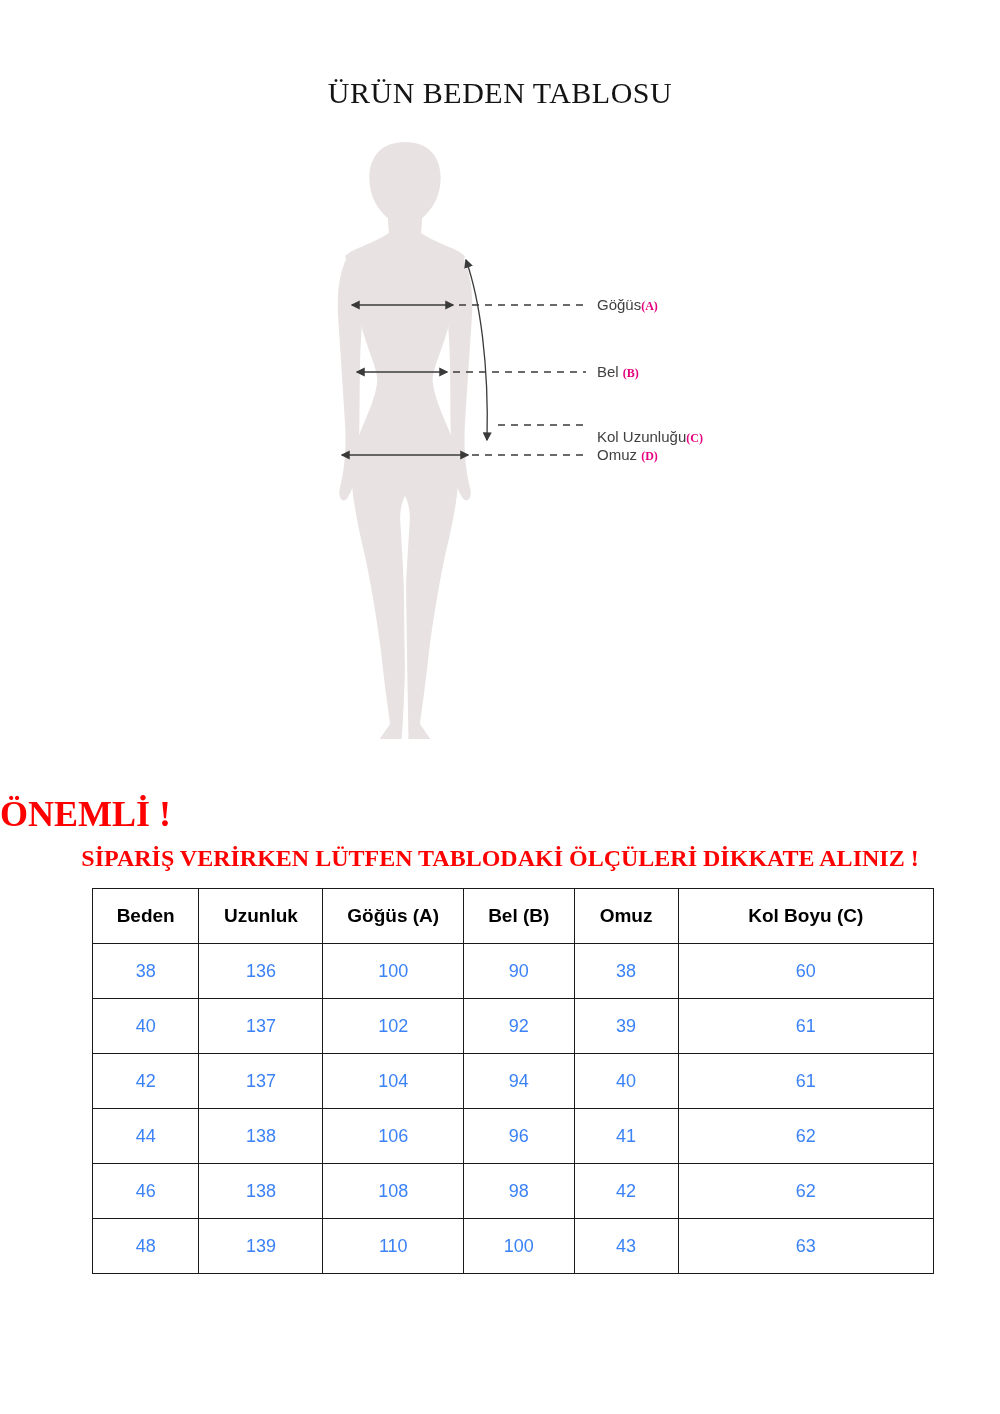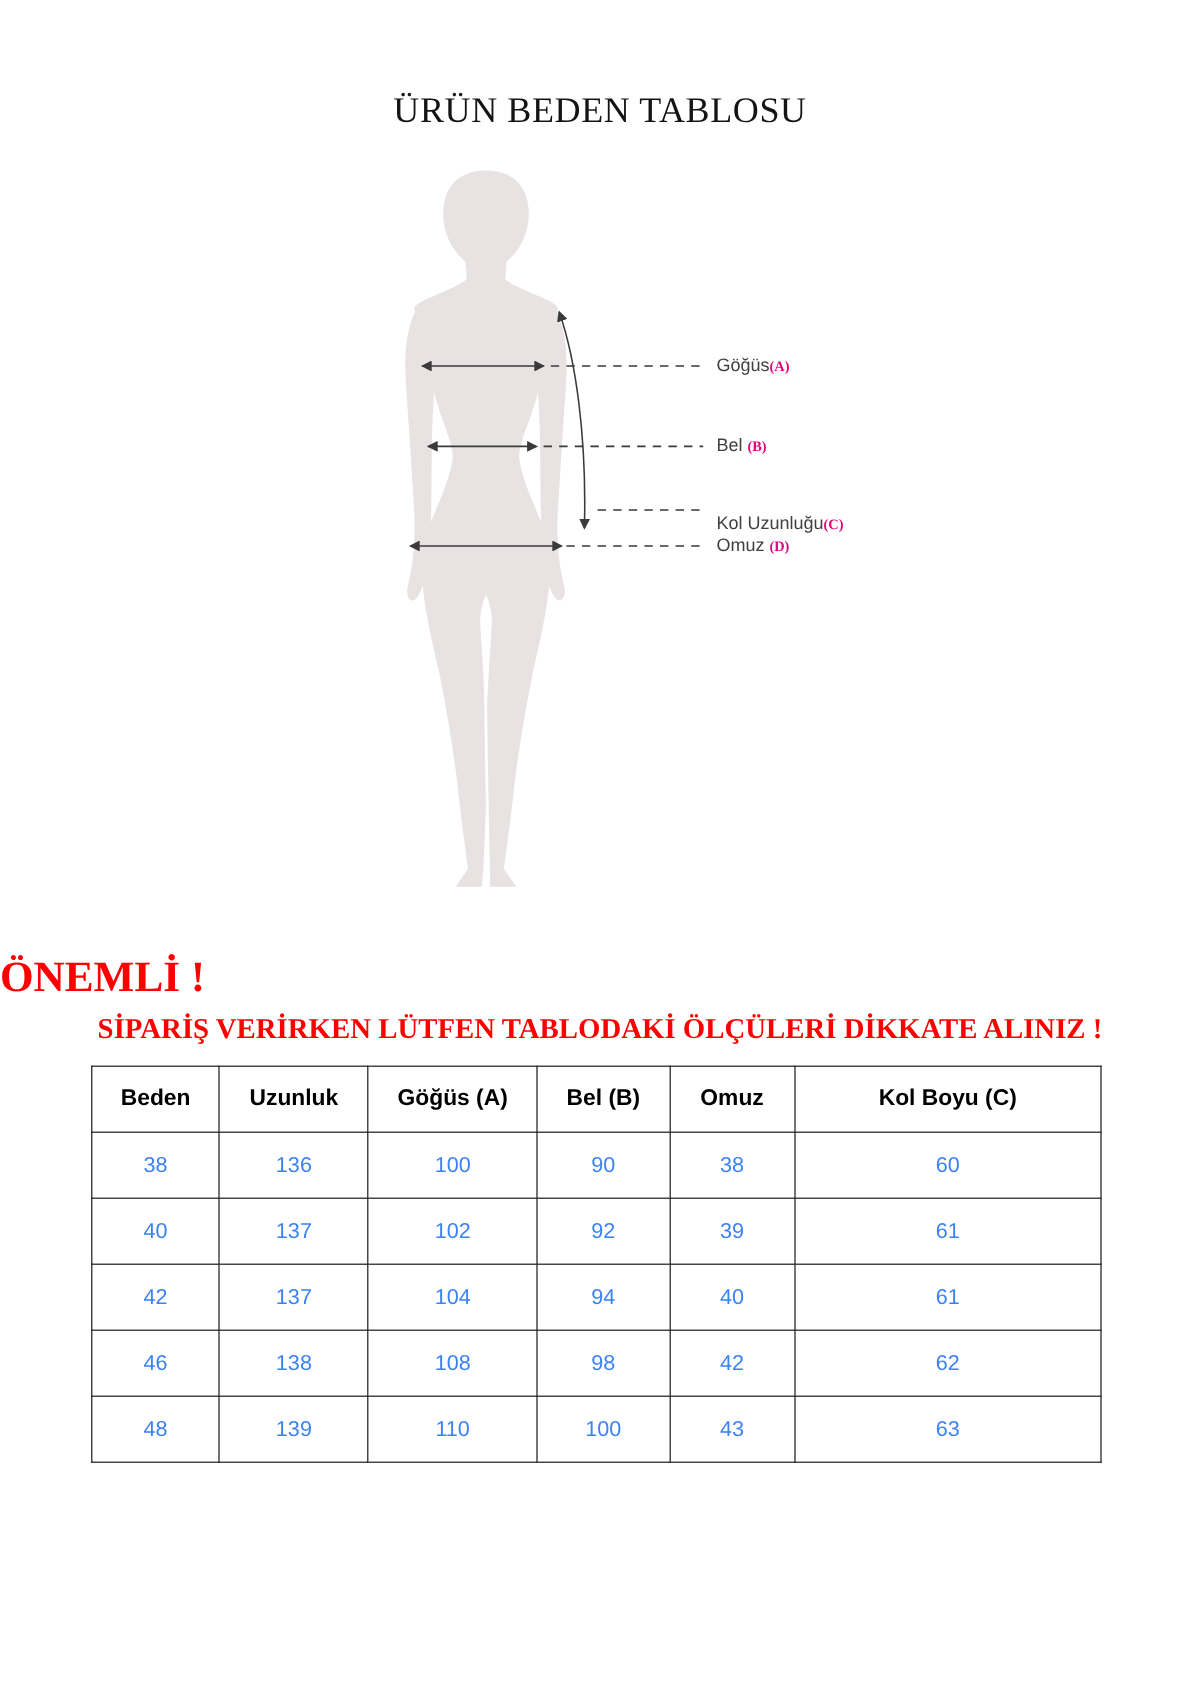--- a/index.html
+++ b/index.html
@@ -42,21 +42,21 @@
     color:var(--warning-red,#fe0000);
   }
   .notice-warning{
     position:absolute;top:845px;left:0;width:100%;
     text-align:center;
     font-family:"Liberation Serif", serif;
     font-weight:bold;font-size:24px;
     color:var(--warning-red,#fe0000);
   }
   table.size-table{
-    position:absolute;left:76px;top:888px;width:842px;
+    position:absolute;left:92px;top:888px;width:842px;
     border-collapse:collapse;
     font-family:"Liberation Sans", sans-serif;
     border-radius:11px;
   }
   .size-table th,.size-table td{
     border:1px solid #1a1a1a;
     text-align:center;vertical-align:middle;
     height:54px;padding:0 4px;
   }
   .size-table th{font-size:19px;font-weight:bold;color:#000;}
@@ -193,20 +193,28 @@
         </tr>
         <tr>
           <td class="c0">42</td>
           <td class="c1">137</td>
           <td class="c2">104</td>
           <td class="c3">94</td>
           <td class="c4">40</td>
           <td class="c5">61</td>
         </tr>
         <tr>
+          <td class="c0">44</td>
+          <td class="c1">138</td>
+          <td class="c2">106</td>
+          <td class="c3">96</td>
+          <td class="c4">41</td>
+          <td class="c5">62</td>
+        </tr>
+        <tr>
           <td class="c0">46</td>
           <td class="c1">138</td>
           <td class="c2">108</td>
           <td class="c3">98</td>
           <td class="c4">42</td>
           <td class="c5">62</td>
         </tr>
         <tr>
           <td class="c0">48</td>
           <td class="c1">139</td>

